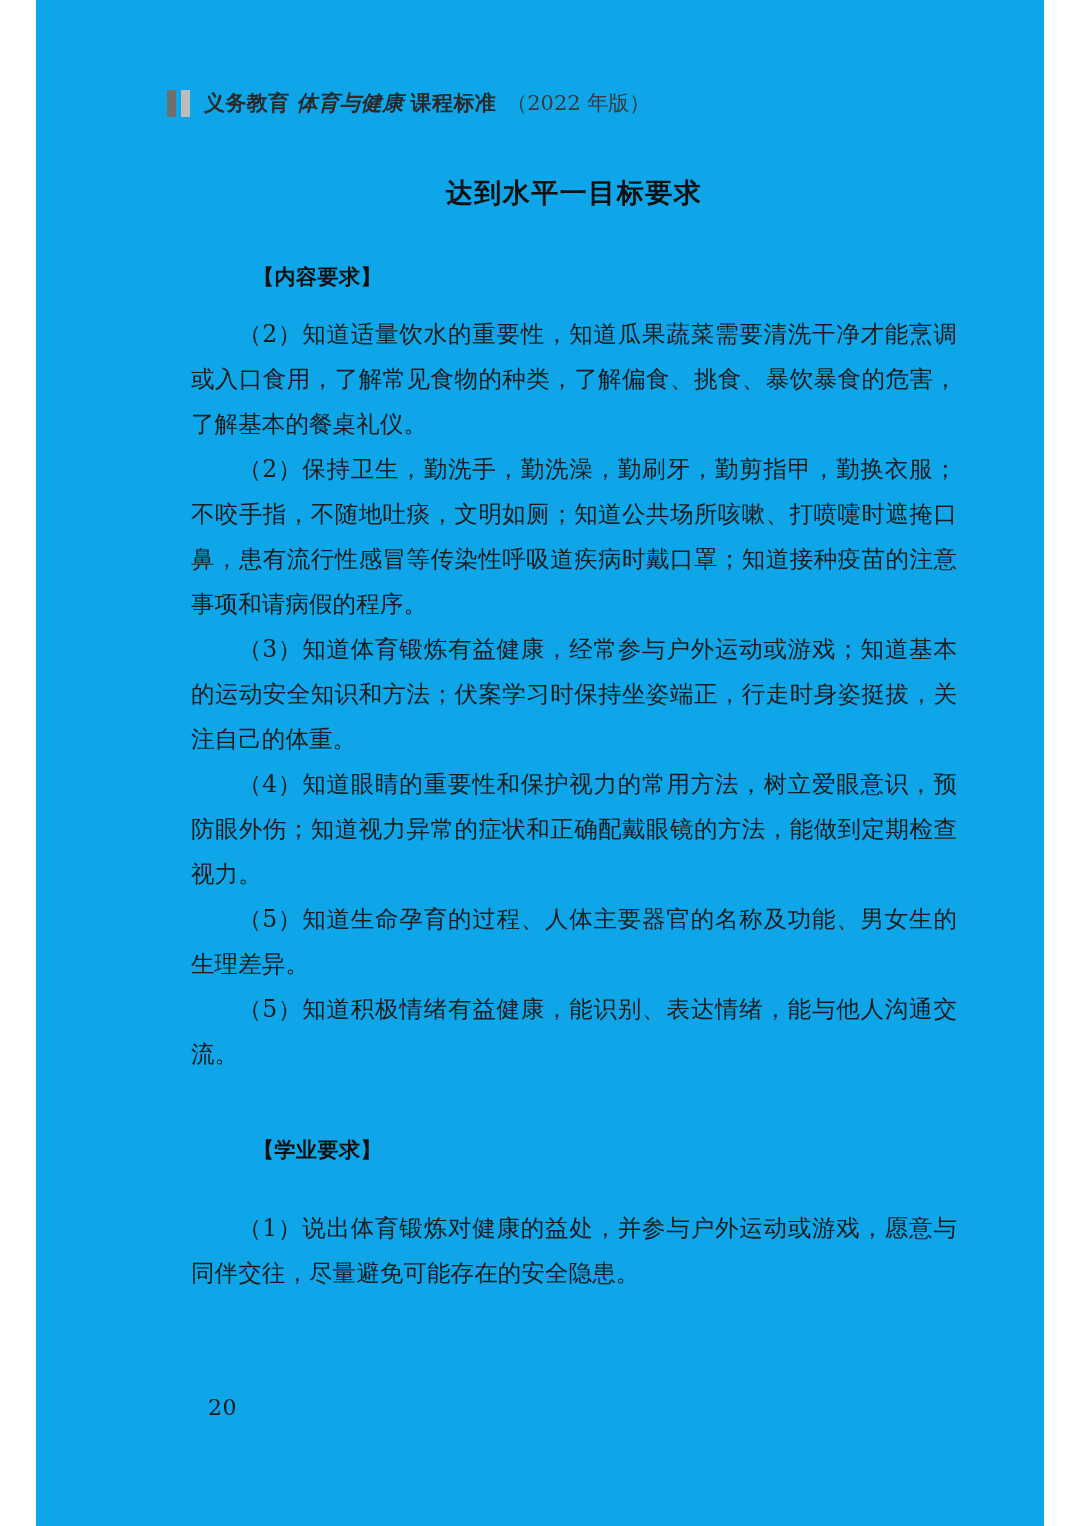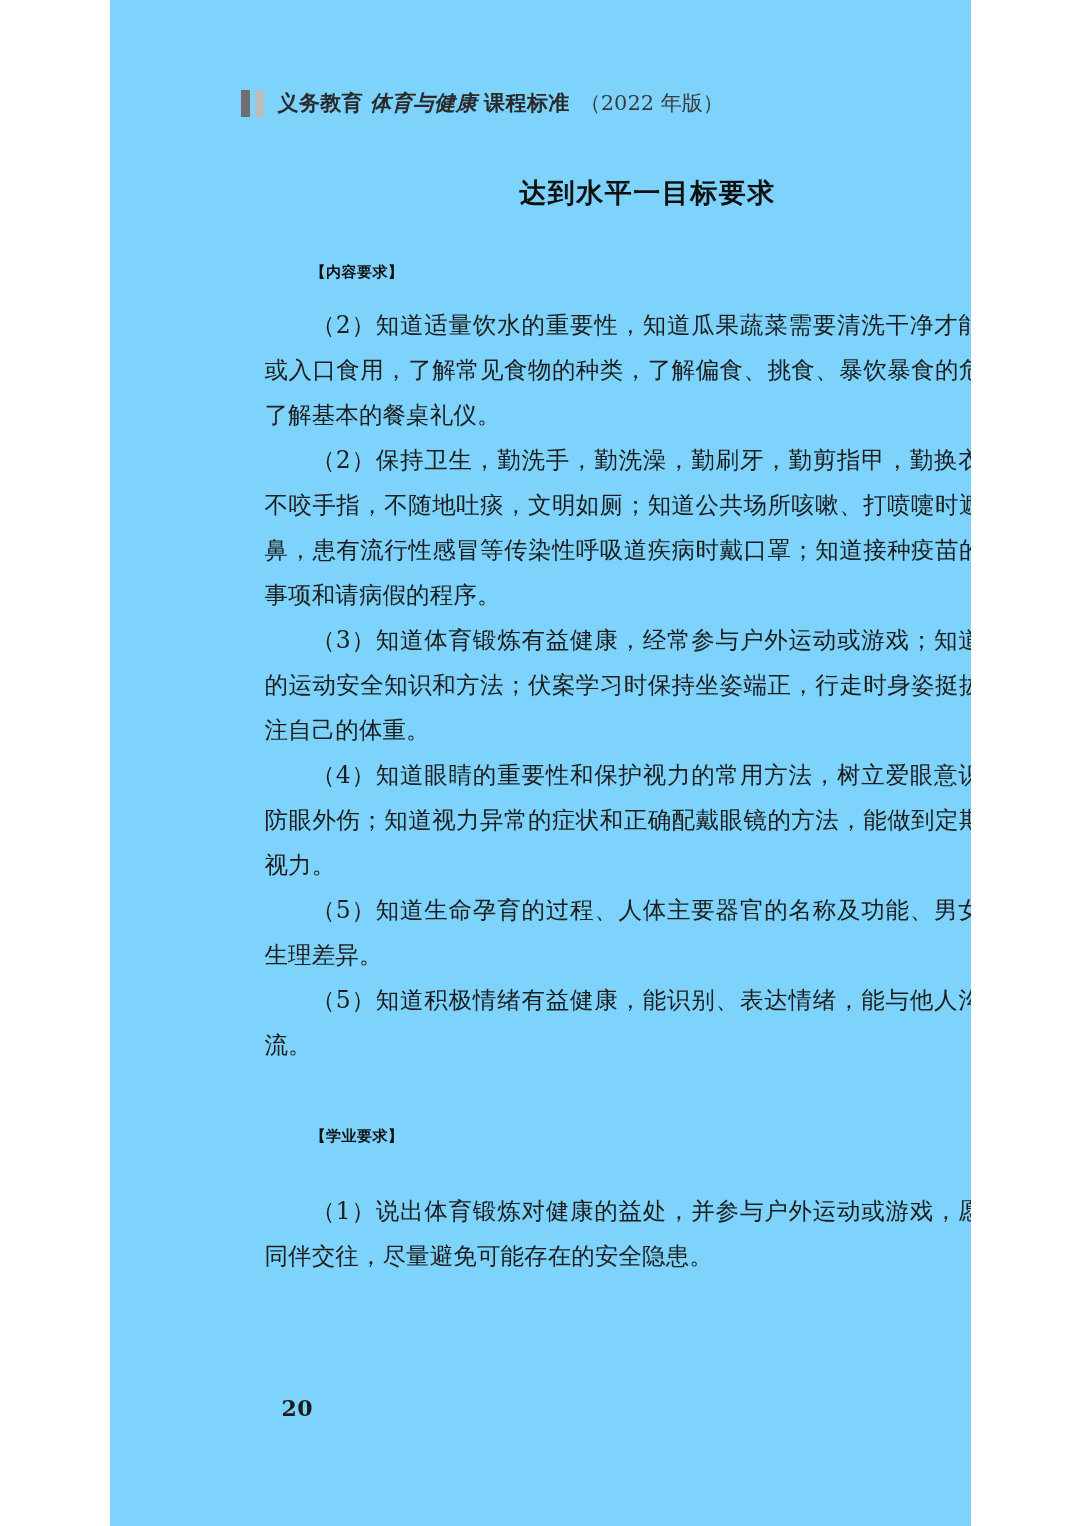--- a/index.html
+++ b/index.html
@@ -4,24 +4,24 @@
 <title>义务教育 体育与健康 课程标准（2022年版）</title>
 <style>
   html, body {
     margin: 0;
     padding: 0;
     background: #ffffff;
   }
 
   .page {
     position: relative;
-    width: 861px;
+    width: 1008px;
     height: 1526px;
     margin: 0 auto;
-    background: #7dd3fc;
+    background: #0ea5e9;
     overflow: hidden;
     font-family: "DejaVu Serif", "Liberation Serif", serif;
     color: #1b1b1b;
     -webkit-font-smoothing: antialiased;
   }
 
   
   .running-header {
     position: absolute;
     left: 131px;
@@ -87,23 +87,23 @@
     text-align: center;
     font-size: 27px;
     font-weight: 700;
     letter-spacing: 1.5px;
     line-height: 1.35;
     color: #101010;
     font-family: Liberation Sans, sans-serif;
   }
 
   .section-heading {
-    margin: 0;
+    margin: 16px;
     padding: 0;
-    font-size: 15px;
+    font-size: 21px;
     font-weight: 700;
     letter-spacing: 0.5px;
     line-height: 1.4;
     color: #101010;
     text-indent: 46px;
     font-family: "DejaVu Serif", "Liberation Serif", serif;
   }
 
   .heading-content-req { margin-top: 51px; }
   .heading-academic-req { margin-top: 58px; }
@@ -125,21 +125,21 @@
 
   .para-block.first-after-heading { margin-top: 20px; }
   .academic-first { margin-top: 42px; }
 
   
   .folio {
     position: absolute;
     left: 172px;
     top: 1395px;
     font-size: 22px;
-    font-weight: 700;
+    font-weight: 400;
     color: #1b1b1b;
     font-family: "DejaVu Serif", "Liberation Serif", serif;
     letter-spacing: 0.5px;
   }
 </style>
 </head>
 <body>
 
 <div class="page">
 

